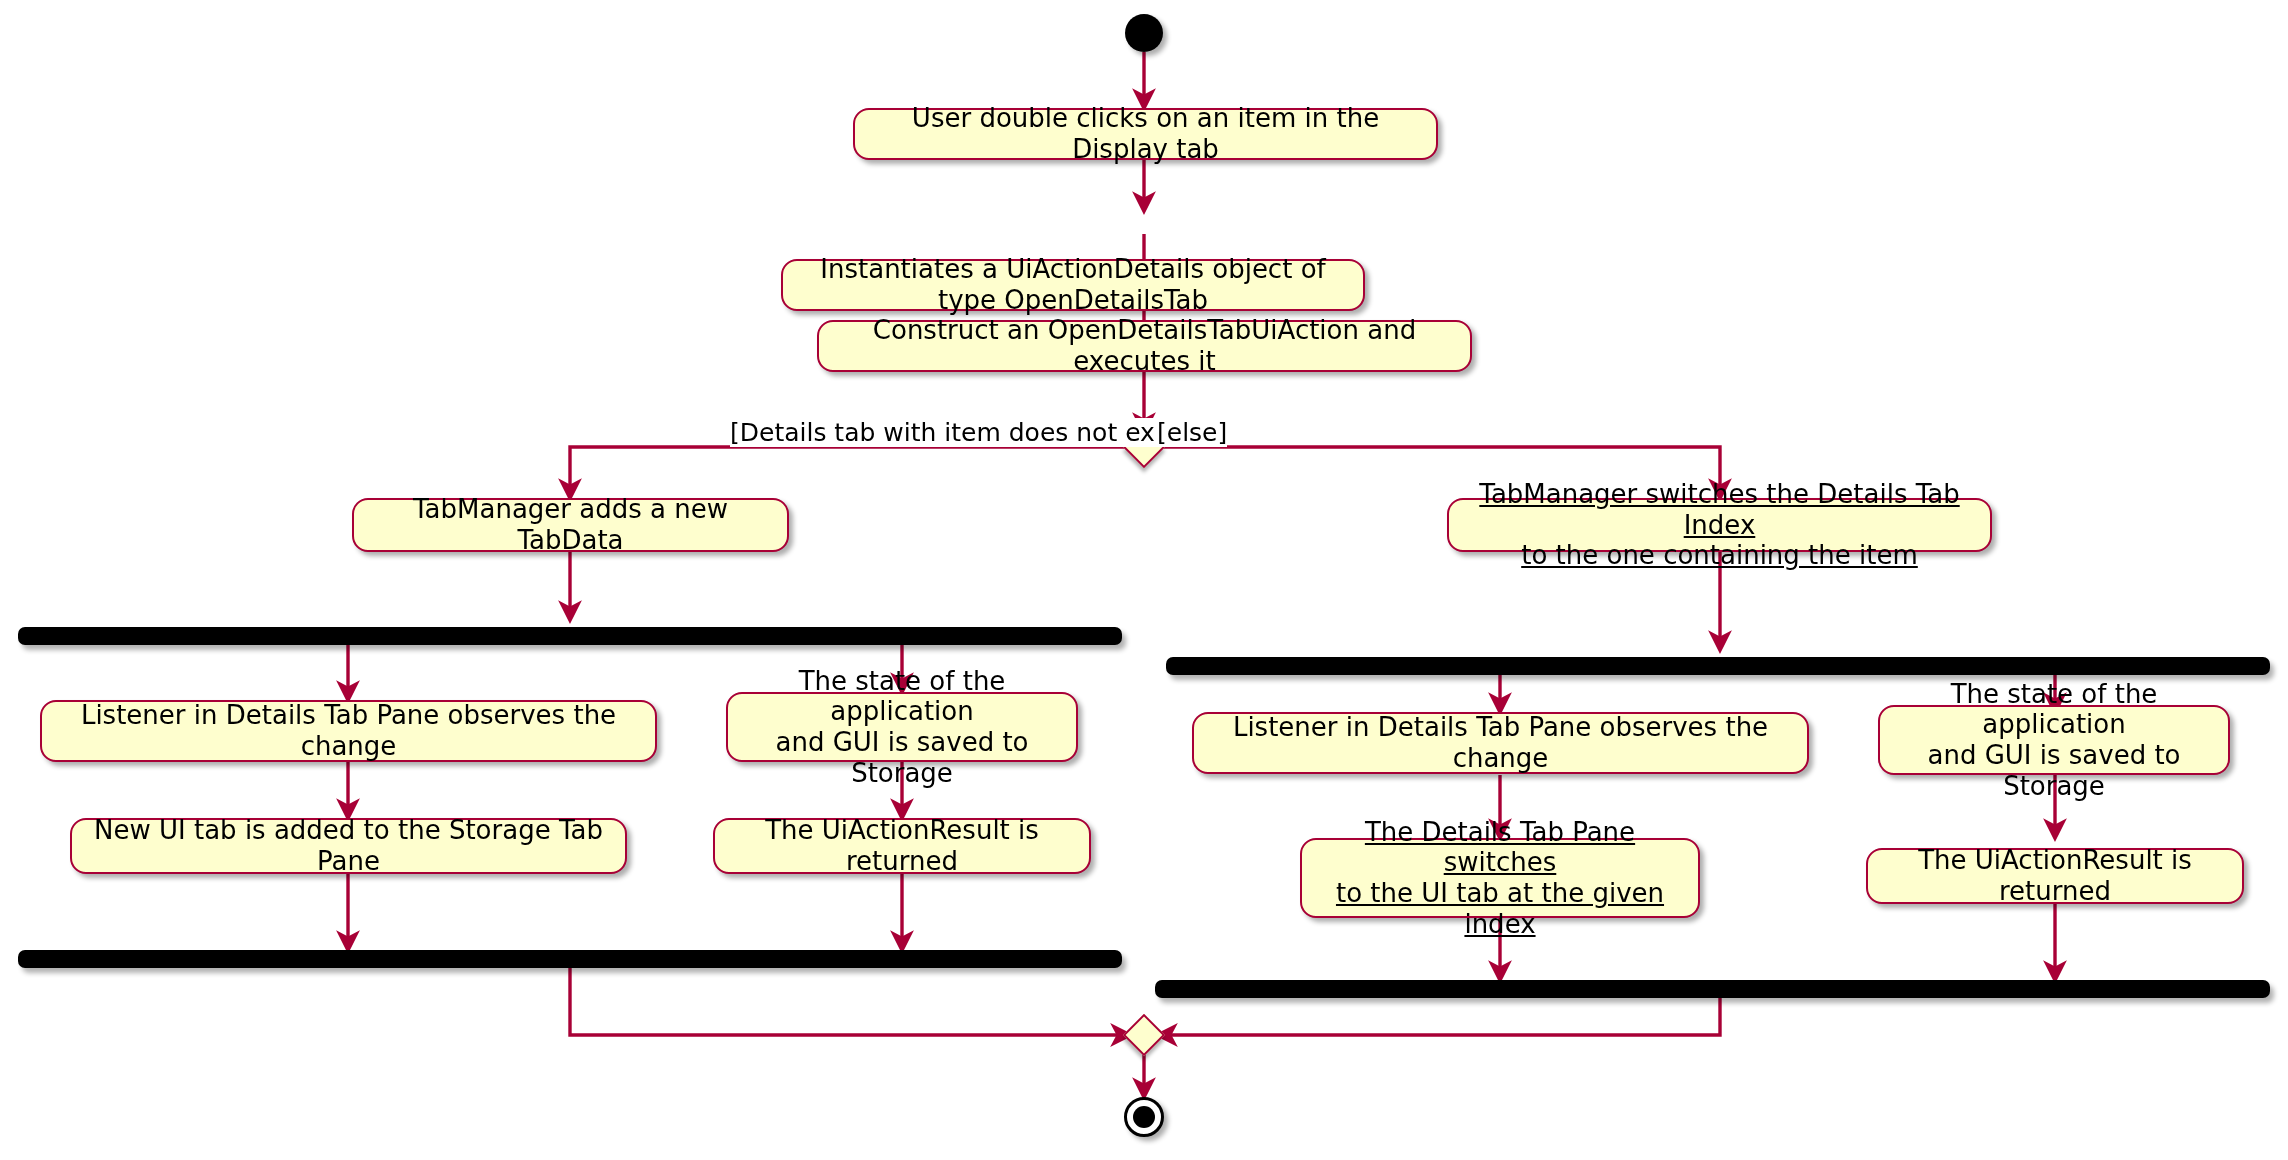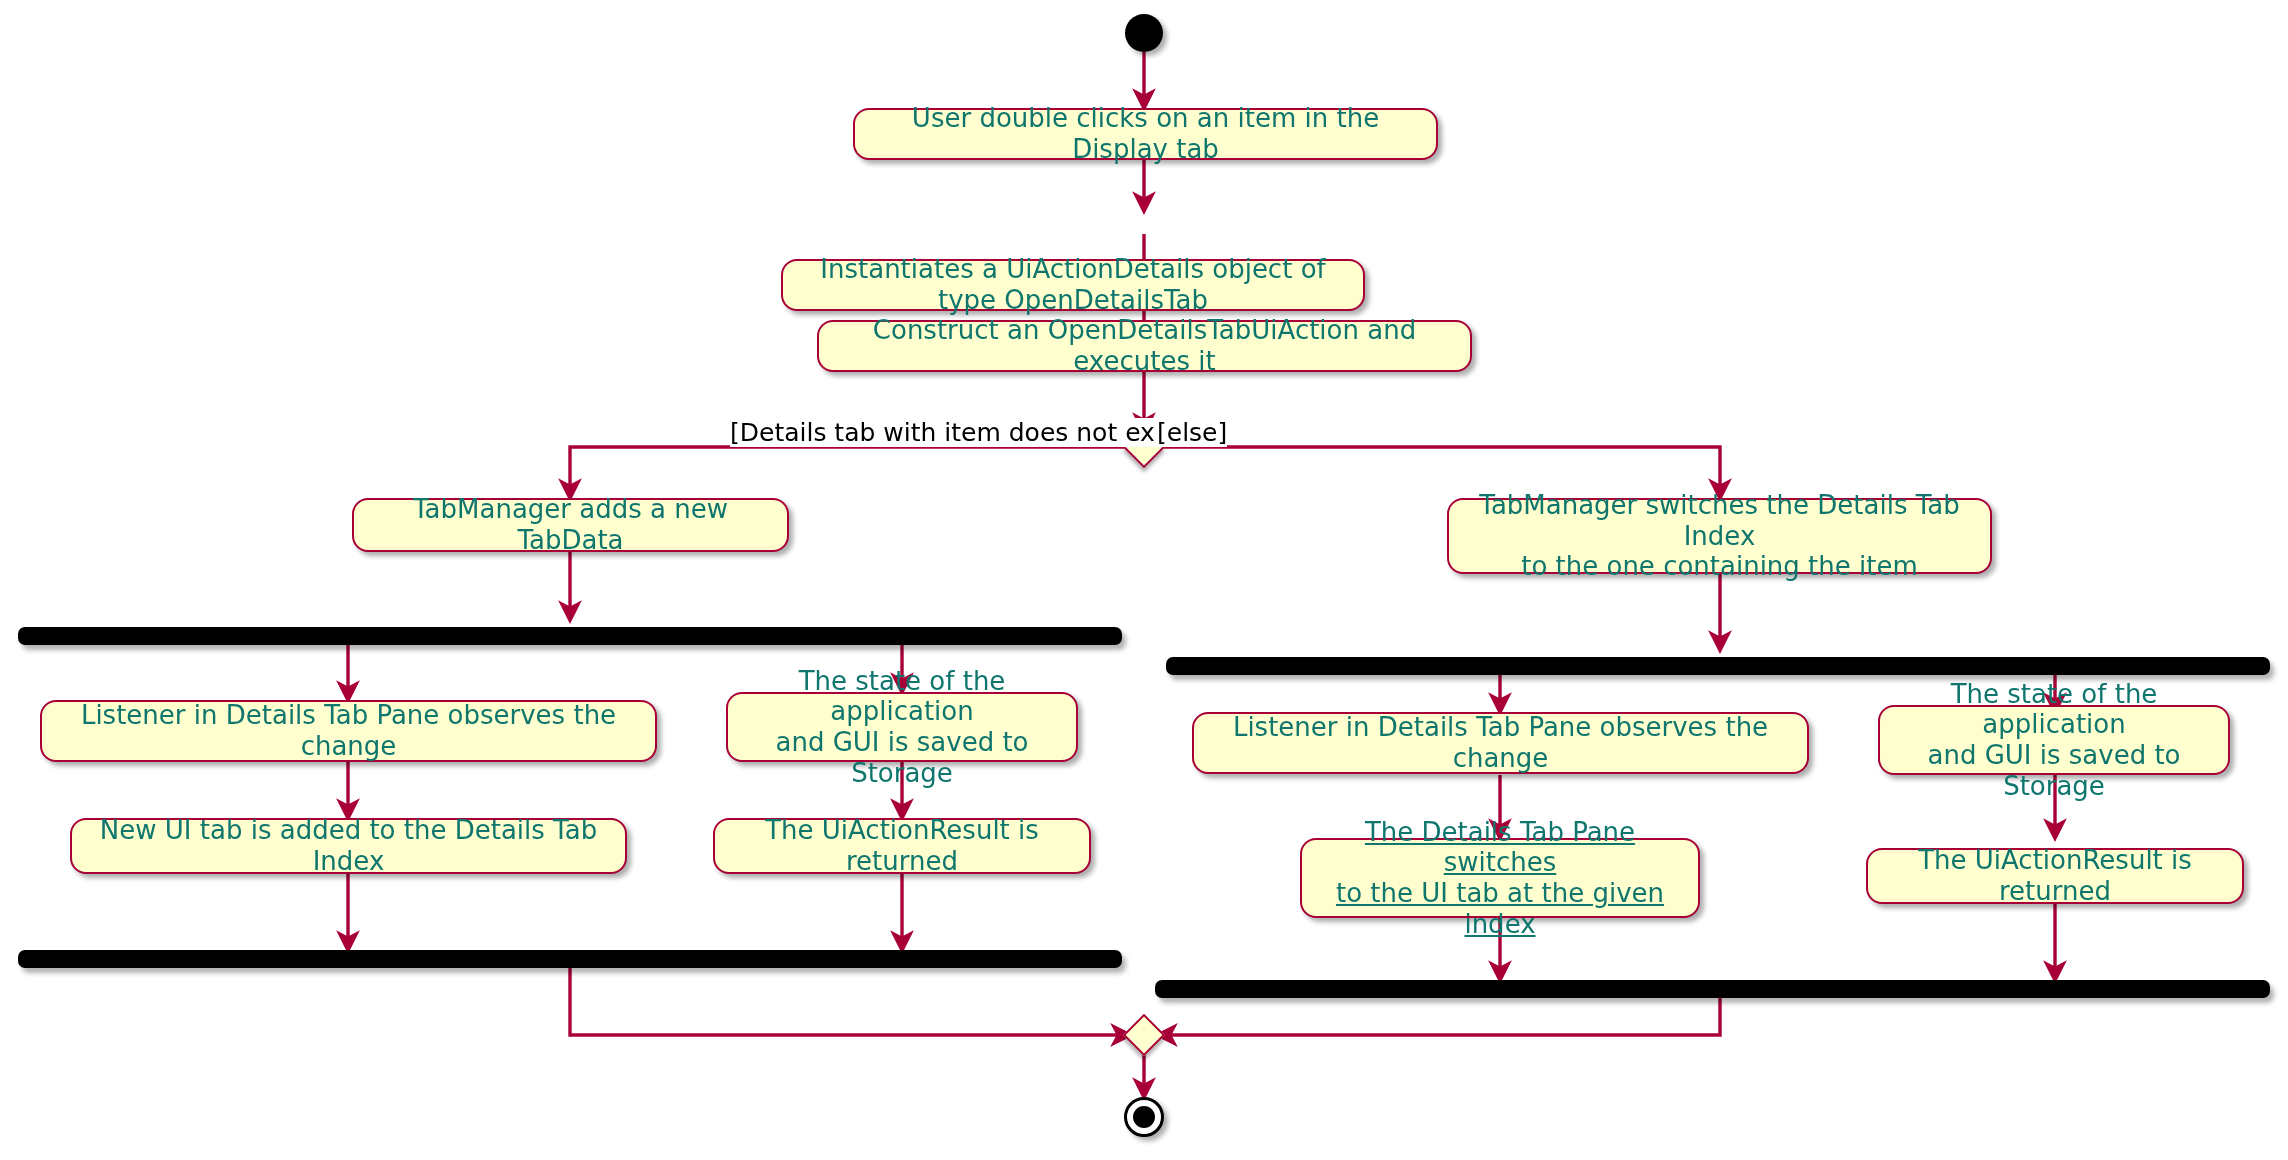--- a/index.html
+++ b/index.html
@@ -28,21 +28,21 @@
     position: absolute;
     box-sizing: border-box;
     background: #FEFECE;
     border: 2.4px solid #A80036;
     border-radius: 16px;
     box-shadow: 4px 4px 5px rgba(0,0,0,0.32);
     display: flex;
     align-items: center;
     justify-content: center;
     text-align: center;
-    color: #0f766e;
+    color: #000000;
     font-size: 26px;
     line-height: 1.18;
     padding: 6px 16px;
     white-space: pre-line;
   }
   .bar {
     position: absolute;
     background: #000000;
     border-radius: 7px;
     box-shadow: 4px 5px 5px rgba(0,0,0,0.30);
@@ -157,27 +157,27 @@
 
   <div class="node" style="left:352px; top:498px; width:437px; height:54px;padding-left:16px;">TabManager adds a new TabData</div>
 
   <div class="bar" style="left:18px; top:627px; width:1104px; height:18px;"></div>
 
   <div class="node" style="left:40px; top:700px; width:617px; height:62px;">Listener in Details Tab Pane observes the change</div>
 
   <div class="node" style="left:726px; top:692px; width:352px; height:70px;">The state of the application
 and GUI is saved to Storage</div>
 
-  <div class="node" style="left:70px; top:818px; width:557px; height:56px;">New UI tab is added to the Details Tab Index</div>
+  <div class="node" style="left:70px; top:818px; width:557px; height:56px;">New UI tab is added to the Storage Tab Pane</div>
 
   <div class="node" style="left:713px; top:818px; width:378px; height:56px;">The UiActionResult is returned</div>
 
   <div class="bar" style="left:18px; top:950px; width:1104px; height:18px;"></div>
 
-  <div class="node" style="left:1447px; top:498px; width:545px; height:76px;">TabManager switches the Details Tab Index
+  <div class="node" style="left:1447px; top:498px; width:545px; height:54px;text-decoration:underline;">TabManager switches the Details Tab Index
 to the one containing the item</div>
 
   <div class="bar" style="left:1166px; top:657px; width:1104px; height:18px;"></div>
 
   <div class="node" style="left:1192px; top:712px; width:617px; height:62px;">Listener in Details Tab Pane observes the change</div>
 
   <div class="node" style="left:1878px; top:705px; width:352px; height:70px;">The state of the application
 and GUI is saved to Storage</div>
 
   <div class="node" style="left:1300px; top:838px; width:400px; height:80px;text-decoration:underline;">The Details Tab Pane switches

